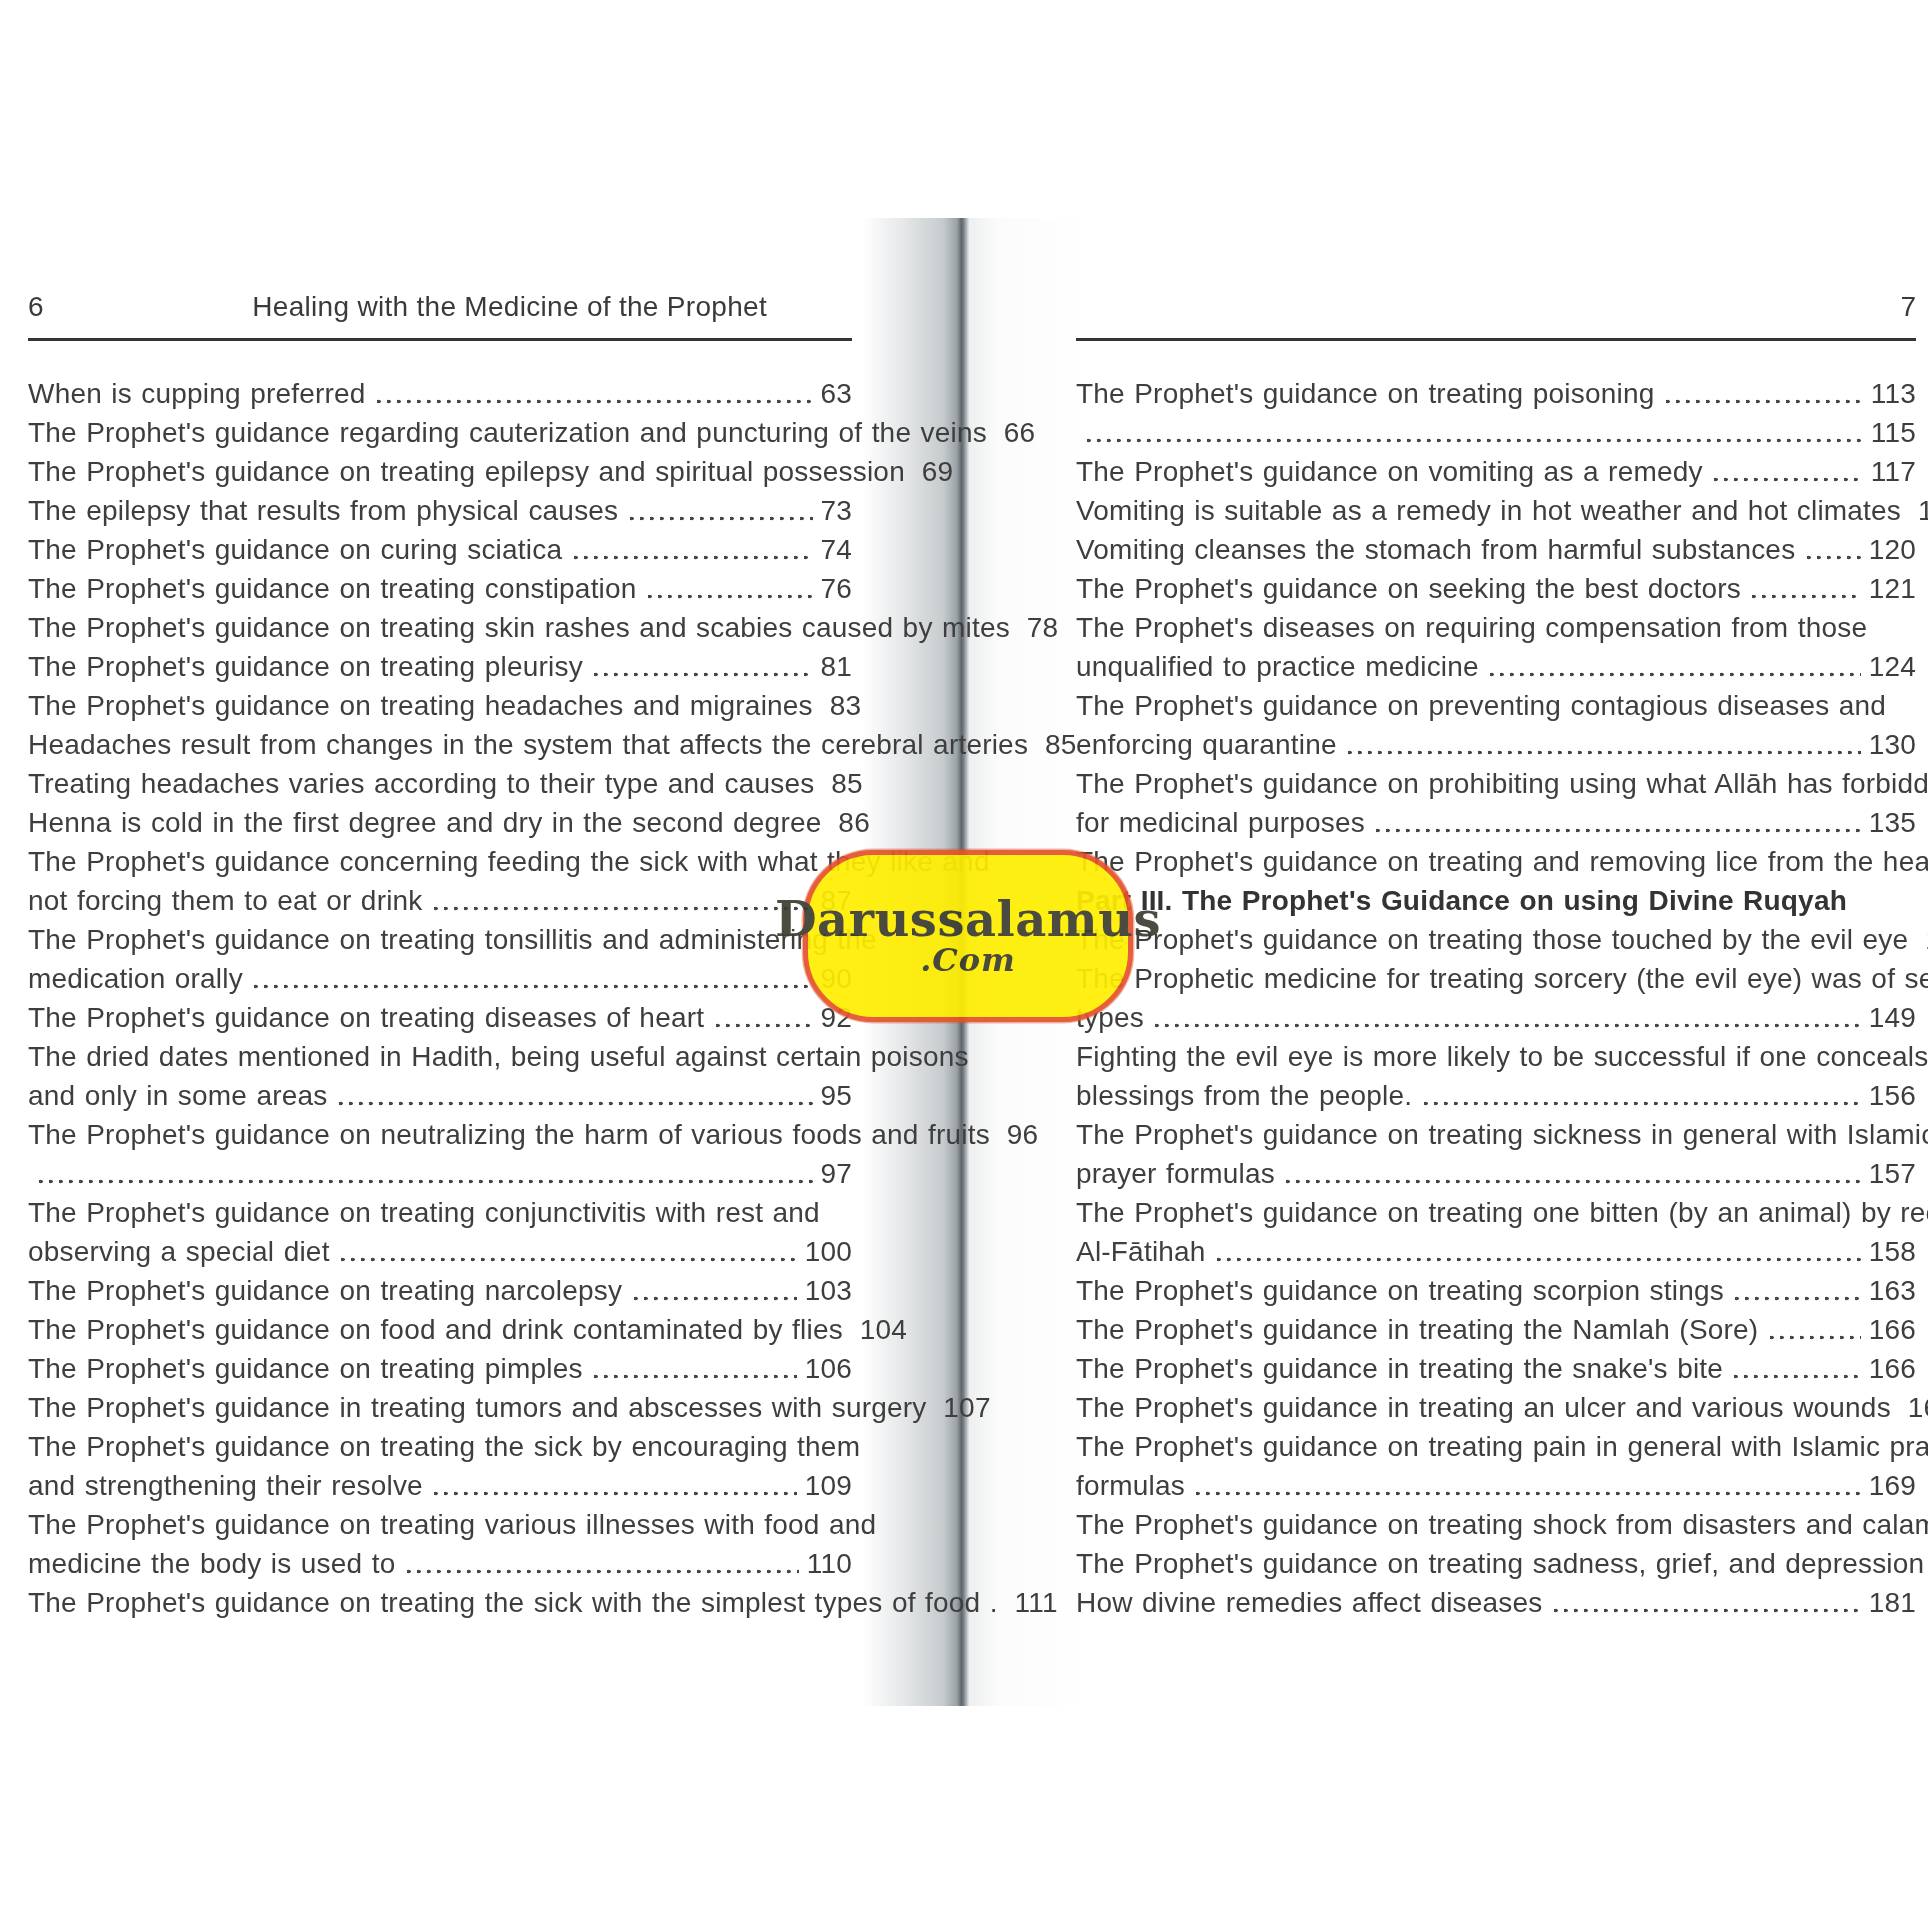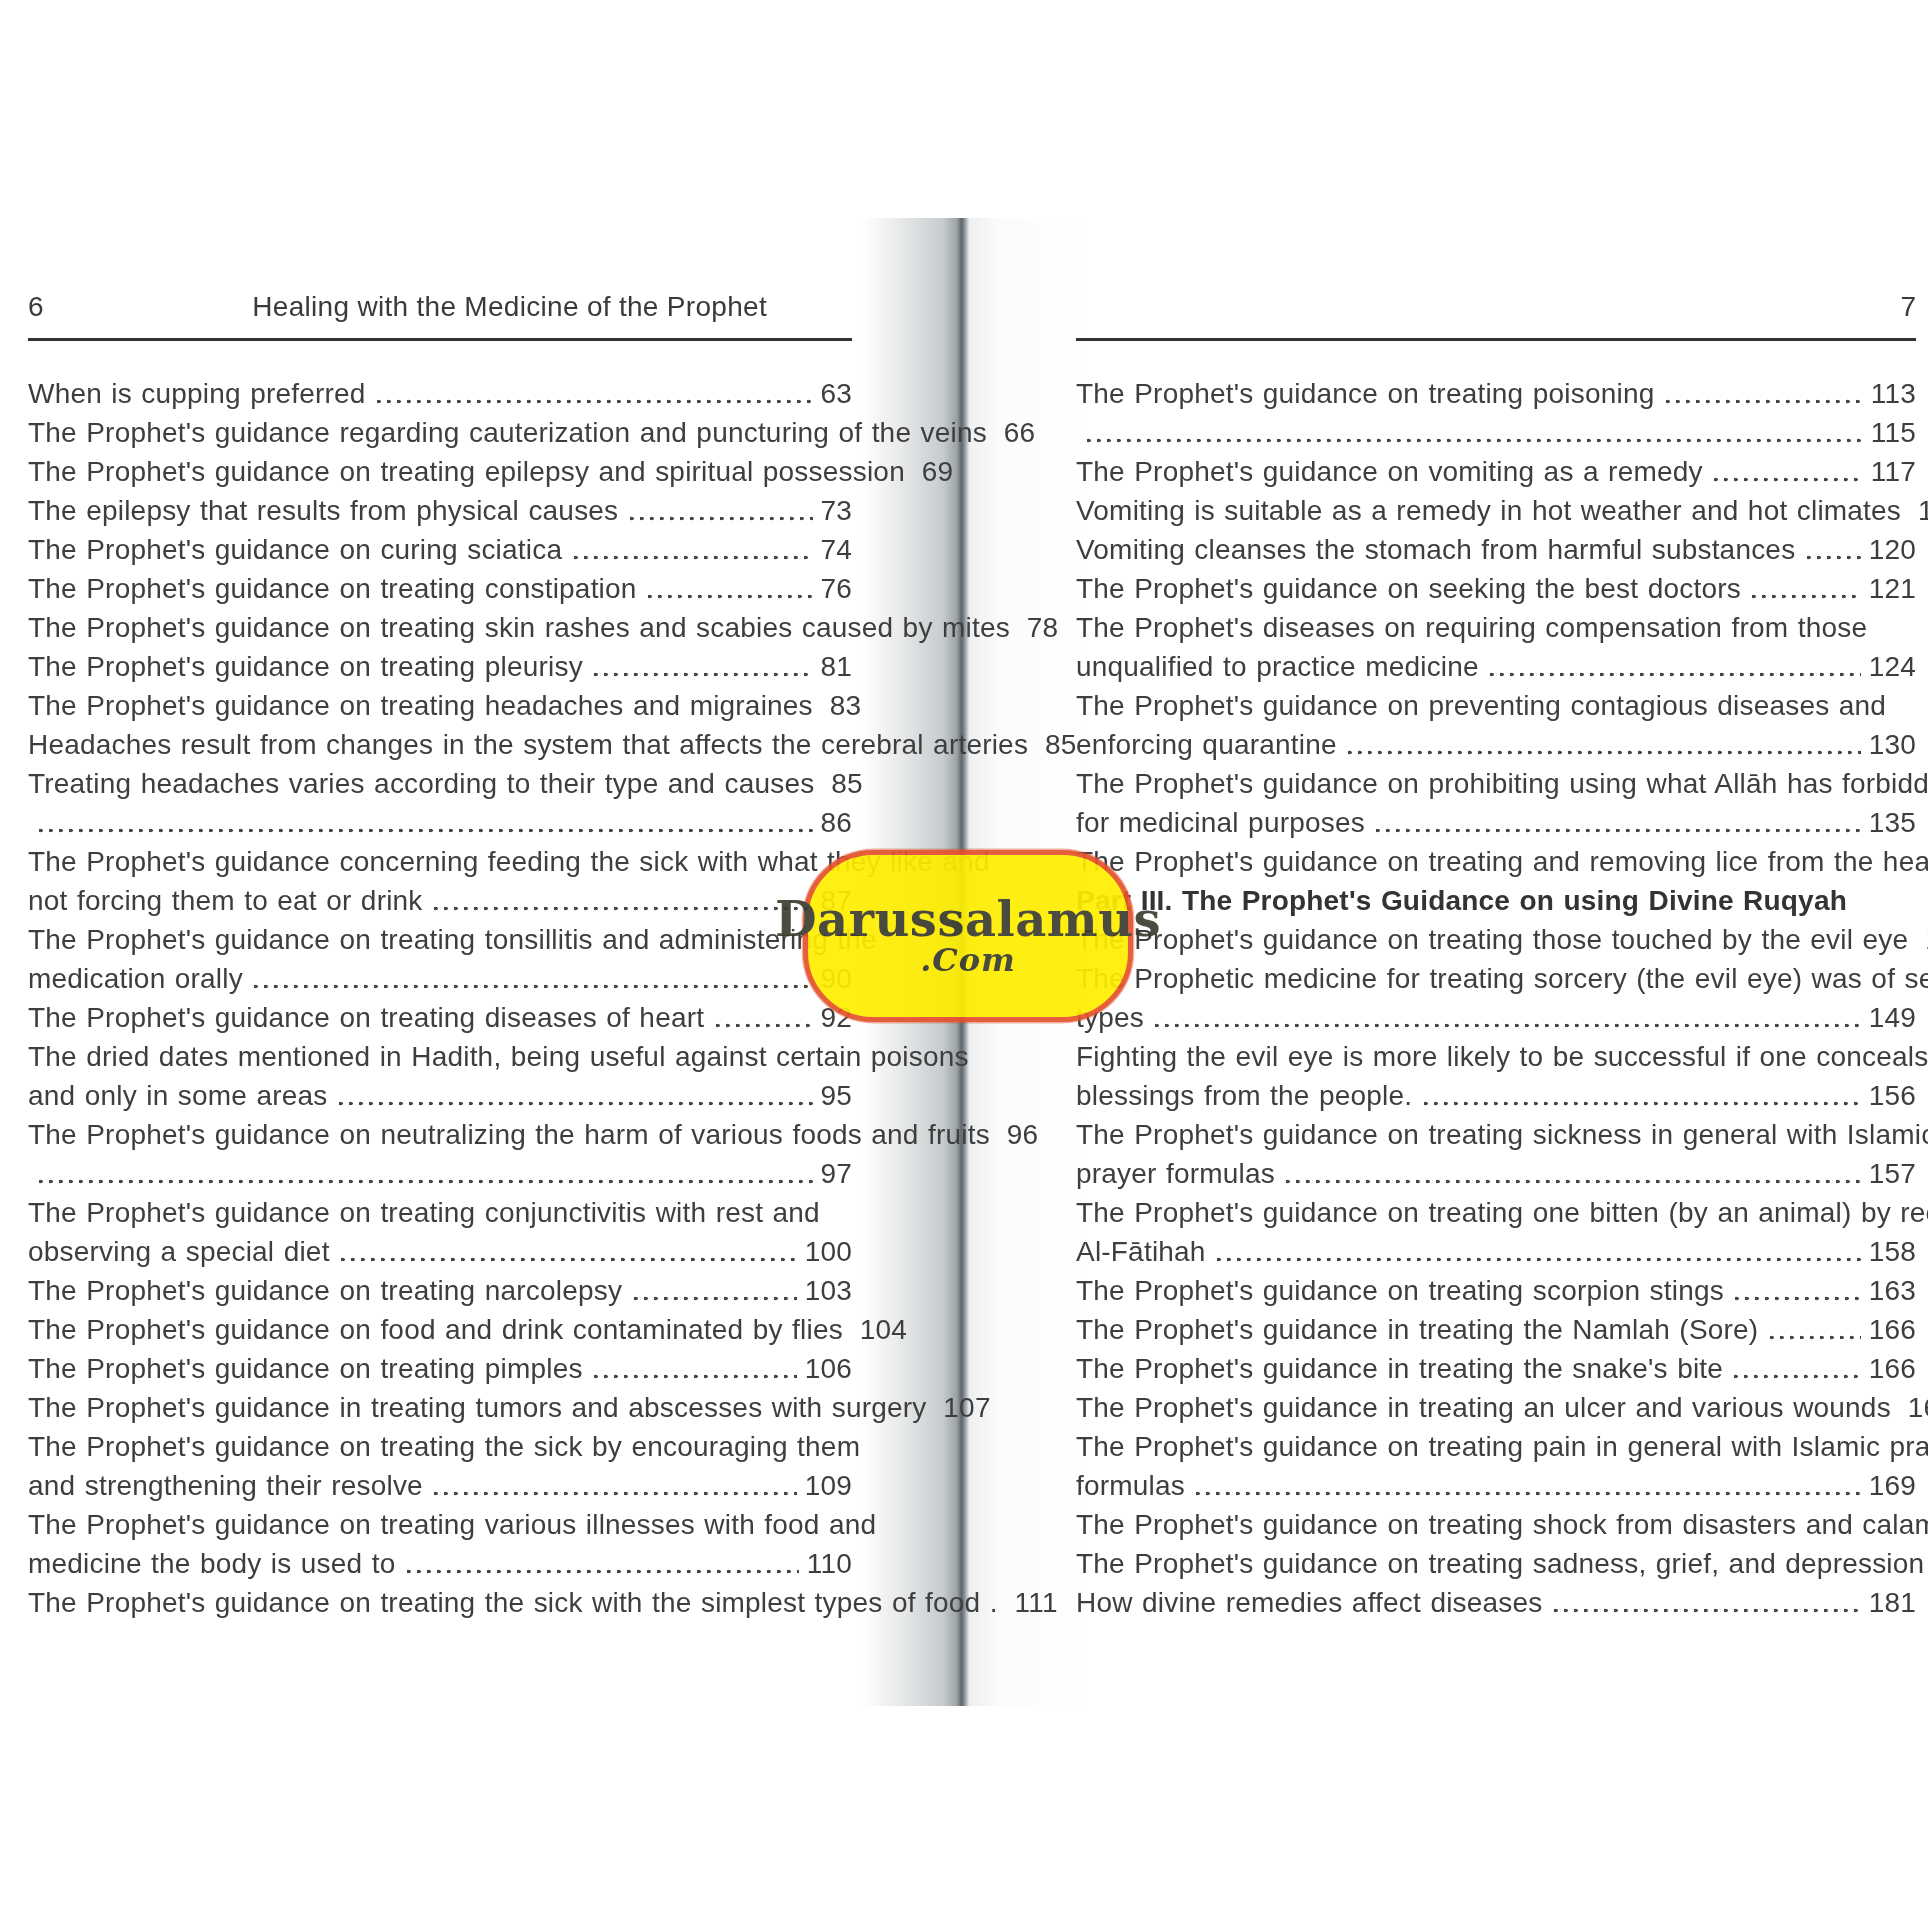--- a/index.html
+++ b/index.html
@@ -127,20 +127,21 @@
         <span class="toc-text">Headaches result from changes in the system that affects the cerebral arteries</span>
         <span class="toc-leader"></span>
         <span class="toc-page">85</span>
       </div>
       <div class="toc-line">
         <span class="toc-text">Treating headaches varies according to their type and causes</span>
         <span class="toc-leader dotted"></span>
         <span class="toc-page">85</span>
       </div>
       <div class="toc-line">
+        <span class="toc-text">Henna is cold in the first degree and dry in the second degree</span>
         <span class="toc-leader dotted"></span>
         <span class="toc-page">86</span>
       </div>
       <div class="toc-line">
         <span class="toc-text">The Prophet's guidance concerning feeding the sick with what they like and</span>
         <span class="toc-leader"></span>
       </div>
       <div class="toc-line">
         <span class="toc-text">not forcing them to eat or drink</span>
         <span class="toc-leader dotted"></span>

